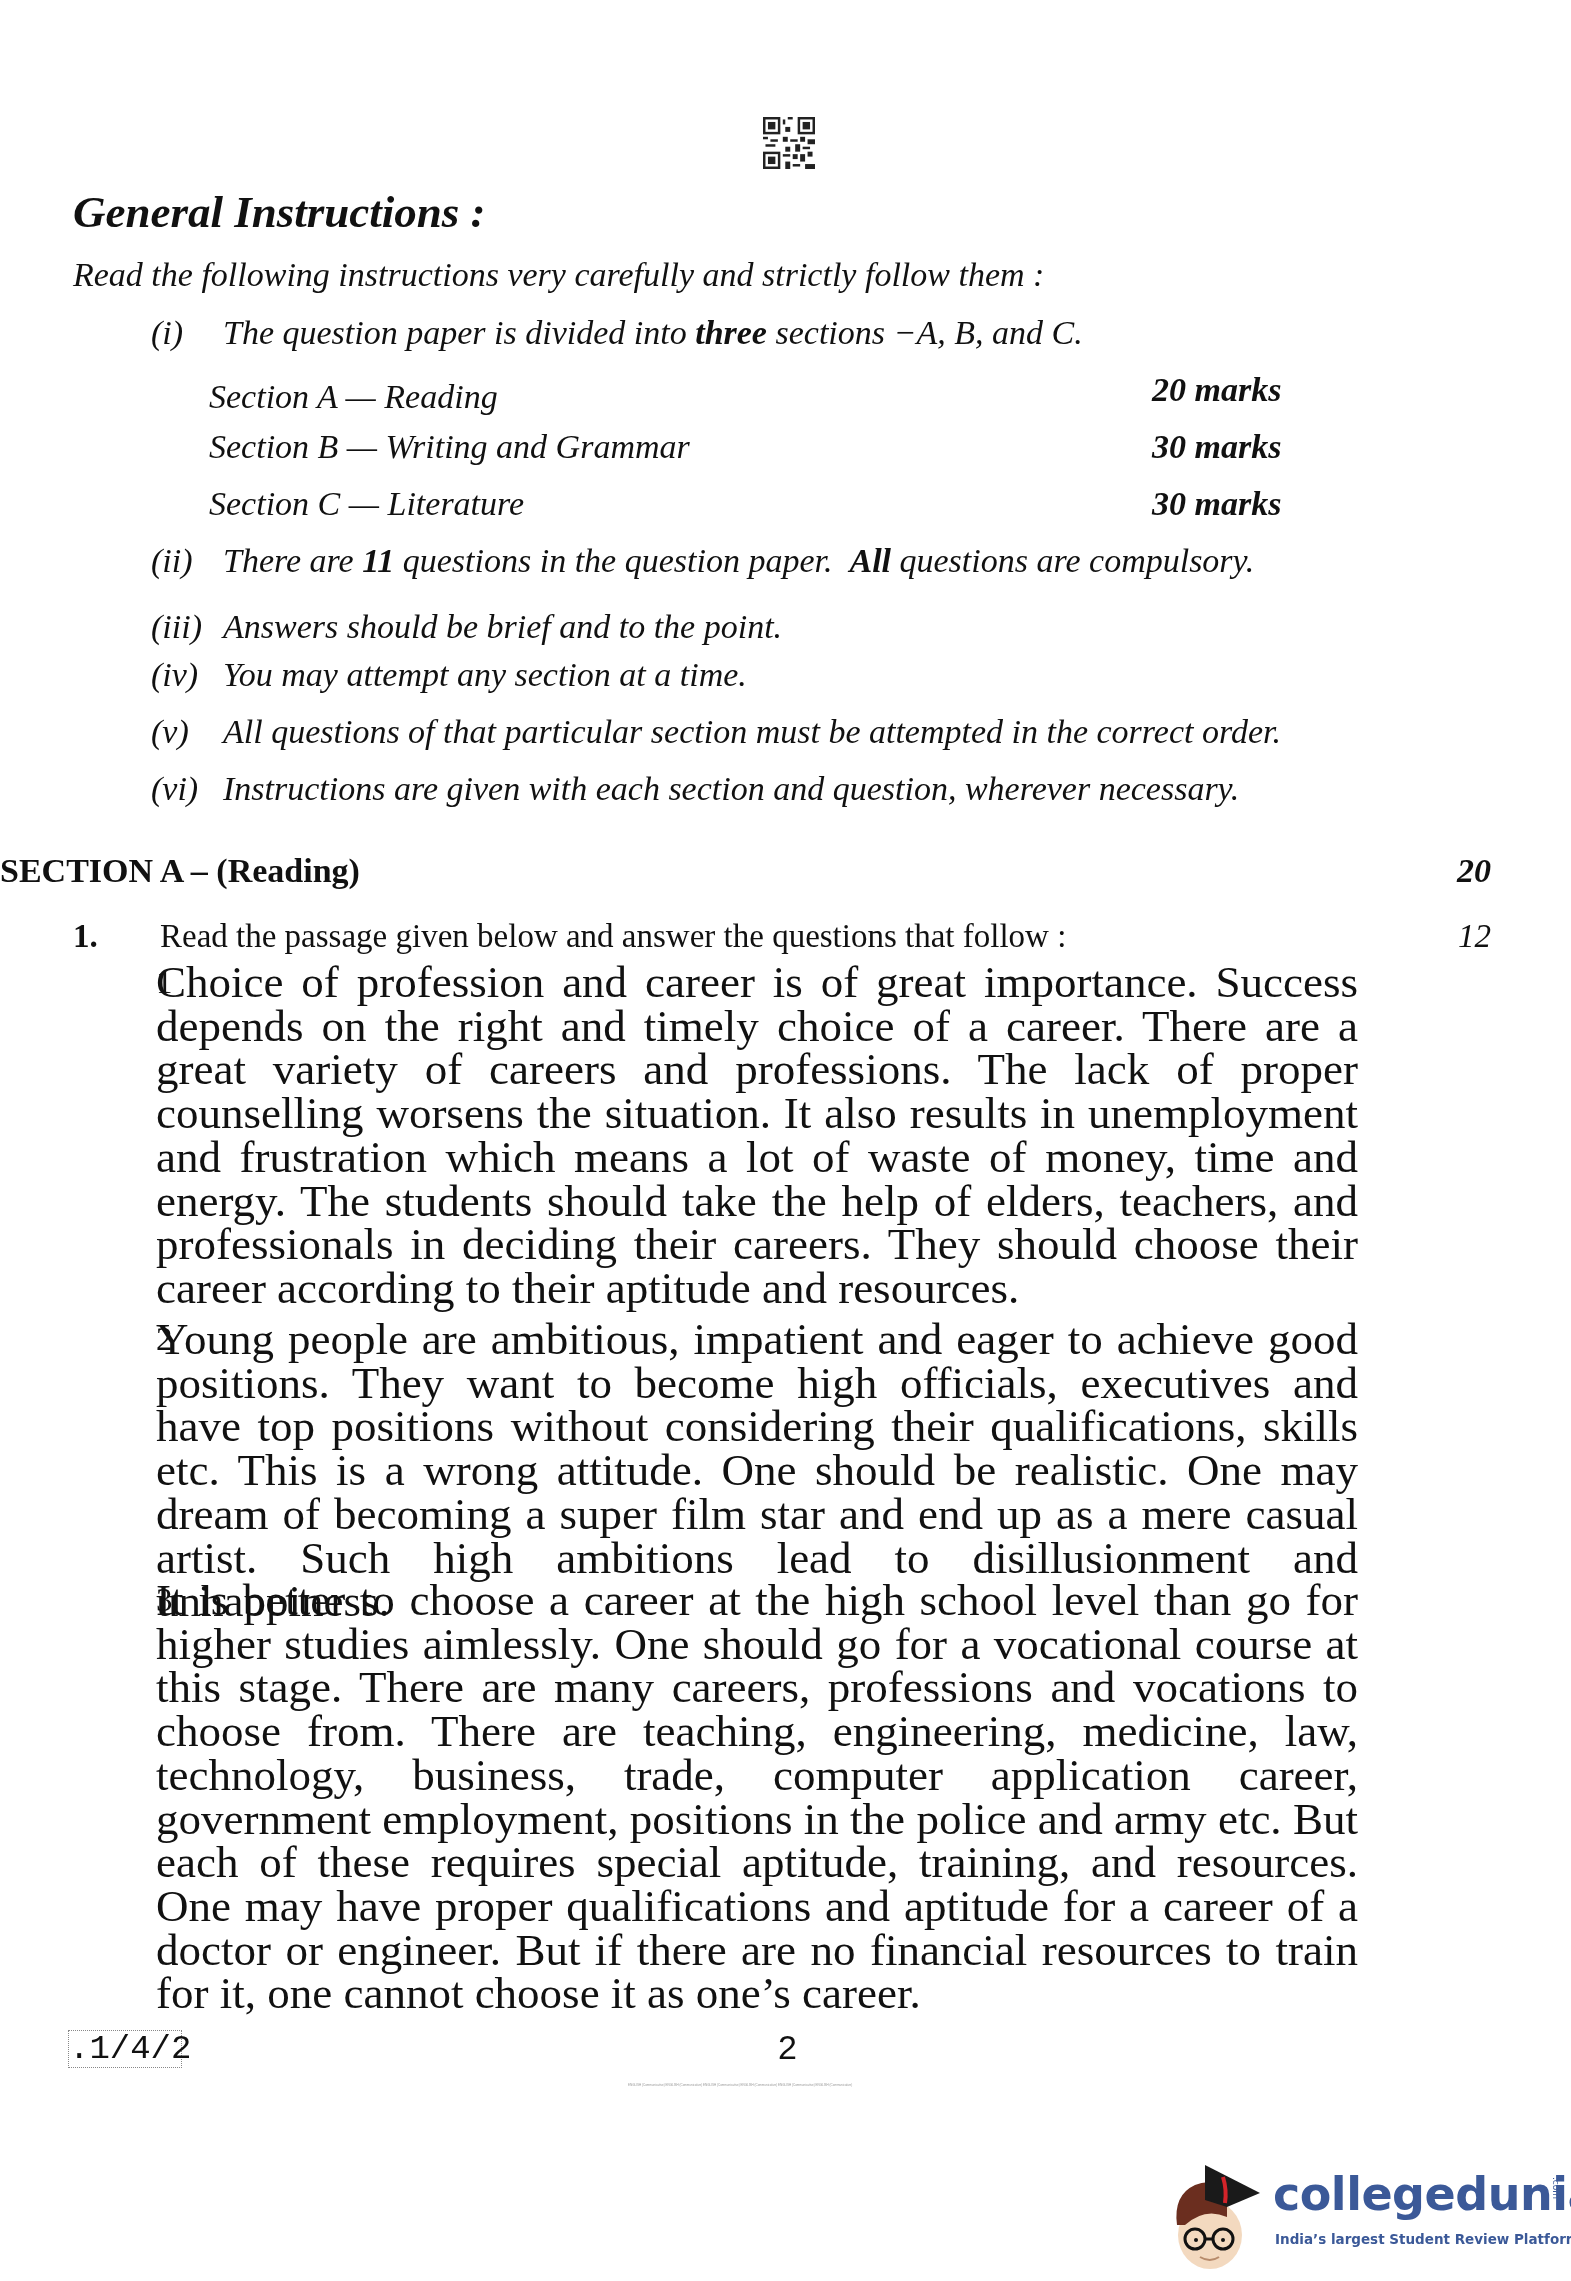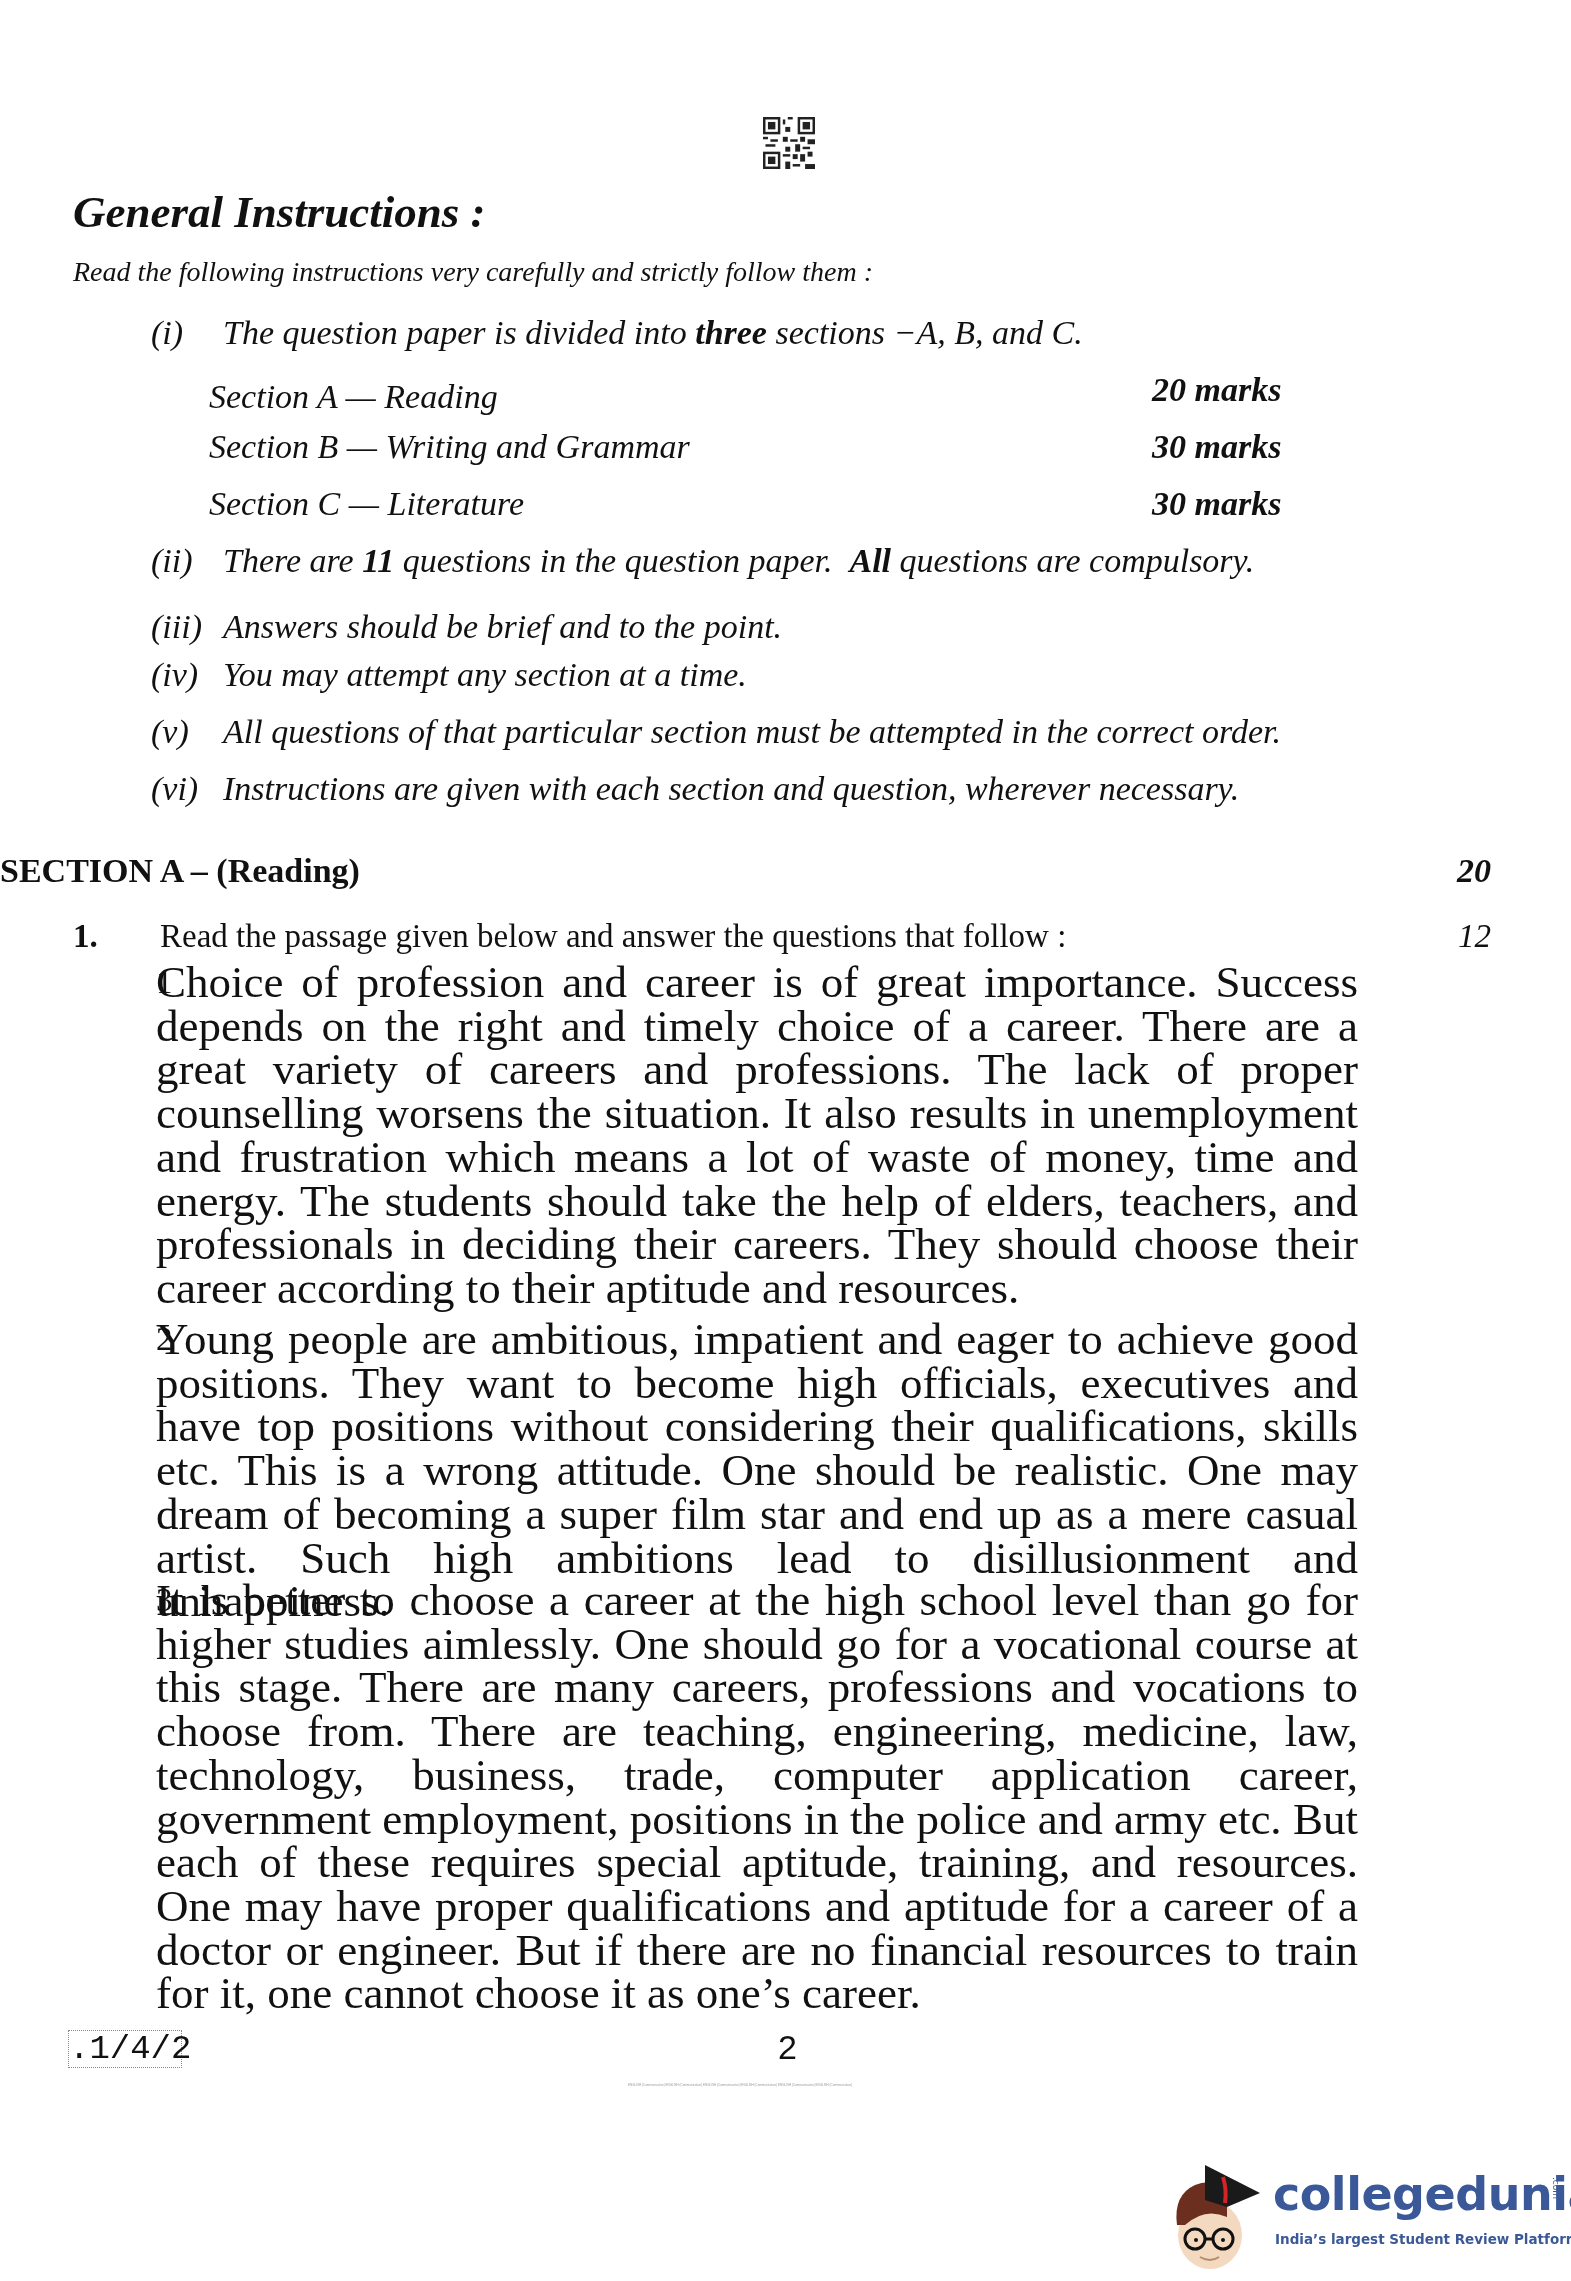--- a/index.html
+++ b/index.html
@@ -2,21 +2,21 @@
 <html><head>
 <meta charset="utf-8">
 <style>
   * { box-sizing: border-box; margin: 0; padding: 0; }
   html, body { width: 1571px; height: 2281px; background: #ffffff; overflow: hidden; }
   body { position: relative; font-family: "DejaVu Serif", "Liberation Serif", serif; color: #111; }
 
   .qr { position: absolute; left: 763px; top: 117px; width: 52px; height: 52px; }
 
   .gi-title { position: absolute; left: 73px; top: 186px; font-family: "Liberation Serif", serif; font-style: italic; font-weight: bold; font-size: 45px; }
-  .gi-intro { position: absolute; left: 73px; top: 256px; font-family: "Liberation Serif", serif; font-style: italic; font-size: 28px; }
+  .gi-intro { position: absolute; left: 73px; top: 256px; font-family: "Liberation Serif", serif; font-style: italic; font-size: 34px; }
 
   .inst { position: absolute; left: 137px; font-family: "Liberation Serif", serif; font-style: italic; font-size: 34px; white-space: nowrap; margin-left: 14px; }
   .inst .num { display: inline-block; width: 72px; }
   .inst b { font-weight: bold; }
   .sec-row { position: absolute; left: 209px; font-family: "Liberation Serif", serif; font-style: italic; font-size: 34px; white-space: nowrap; }
   .sec-marks { position: absolute; left: 1152px; font-family: "Liberation Serif", serif; font-style: italic; font-size: 34px; white-space: nowrap; font-weight: bold; }
 
   .section-title { position: absolute; left: 0; width: 1533px; top: 852px; text-align: left; font-family: "Liberation Serif", serif; font-weight: bold; font-size: 34px; }
   .section-marks { position: absolute; right: 80px; top: 852px; font-family: "Liberation Serif", serif; font-weight: bold; font-style: italic; font-size: 34px; }
 

